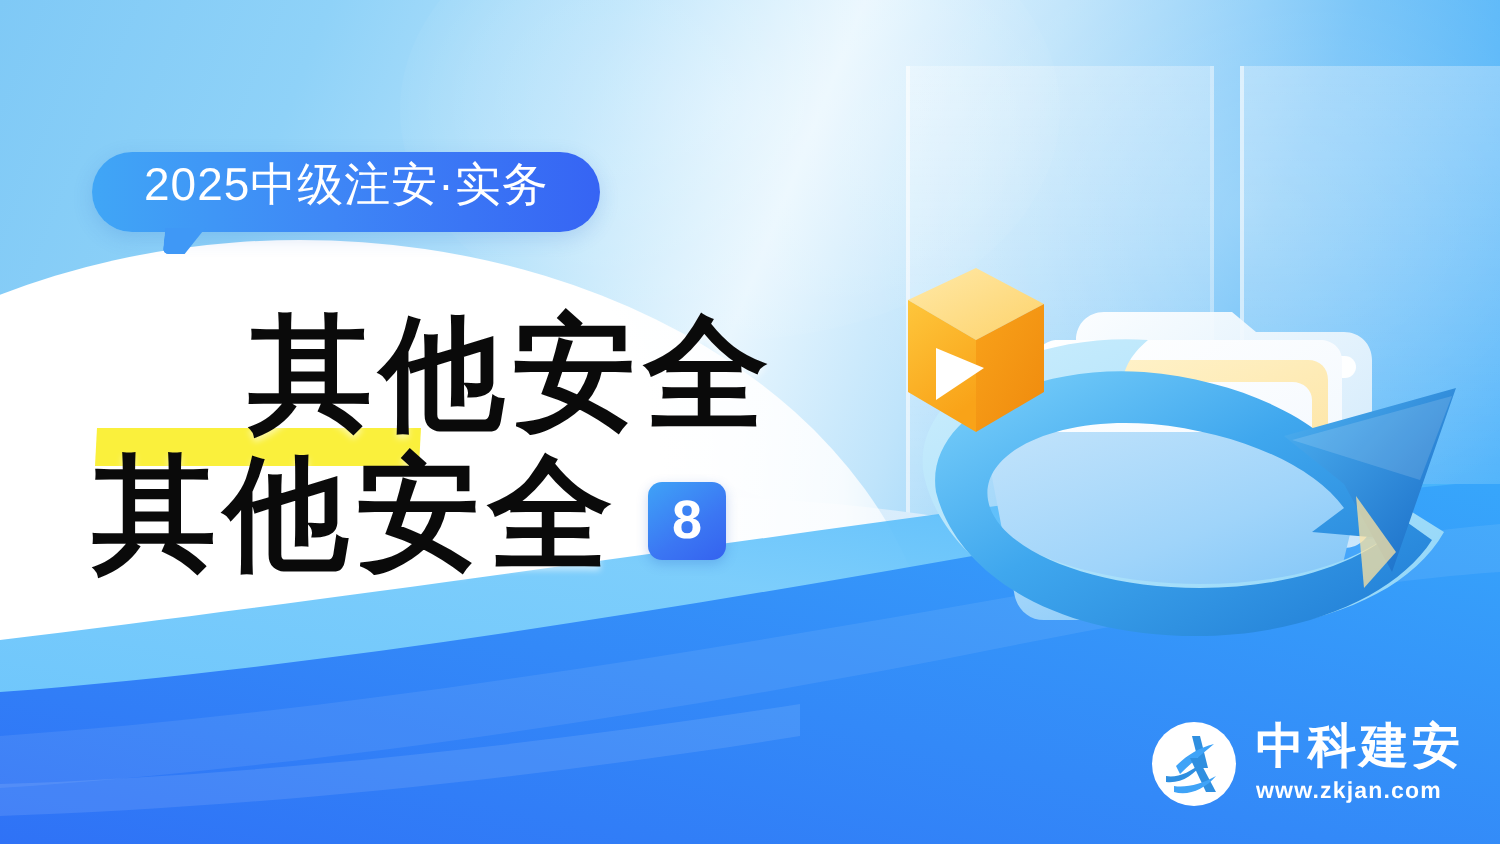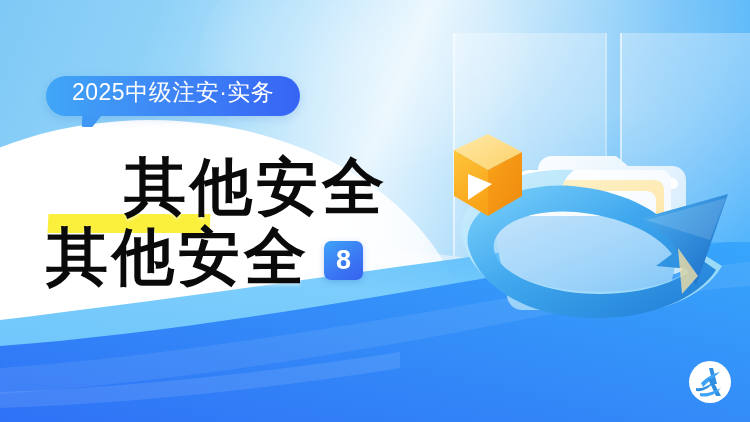--- a/index.html
+++ b/index.html
@@ -360,15 +360,19 @@
     <span class="logo-mark">
       <svg viewBox="0 0 44 44" aria-hidden="true">
         <circle cx="22" cy="22" r="21" fill="#ffffff"></circle>
         <path d="M8 28 C14 29 21 26 27 20 C23 27 16 32 8 31 Z" fill="#2f8fe0"></path>
         <path d="M21 8 L25 8 L29 24 L25 24 Z" fill="#2f8fe0"></path>
         <path d="M13 23 C18 18 24 14 32 12 C26 17 20 22 15 27 Z" fill="#3fa3f7"></path>
         <path d="M20 19 L24 19 L33 36 L28 36 Z" fill="#2f8fe0"></path>
         <path d="M12 33 C18 34 26 32 33 28 C27 35 19 38 12 36 Z" fill="#3fa3f7"></path>
       </svg>
     </span>
+    <span class="logo-text">
+      <span class="logo-name">中科建安</span>
+      <span class="logo-url" style="display:block">www.zkjan.com</span>
+    </span>
   </div>
 
 </div>
 
 </body></html>

